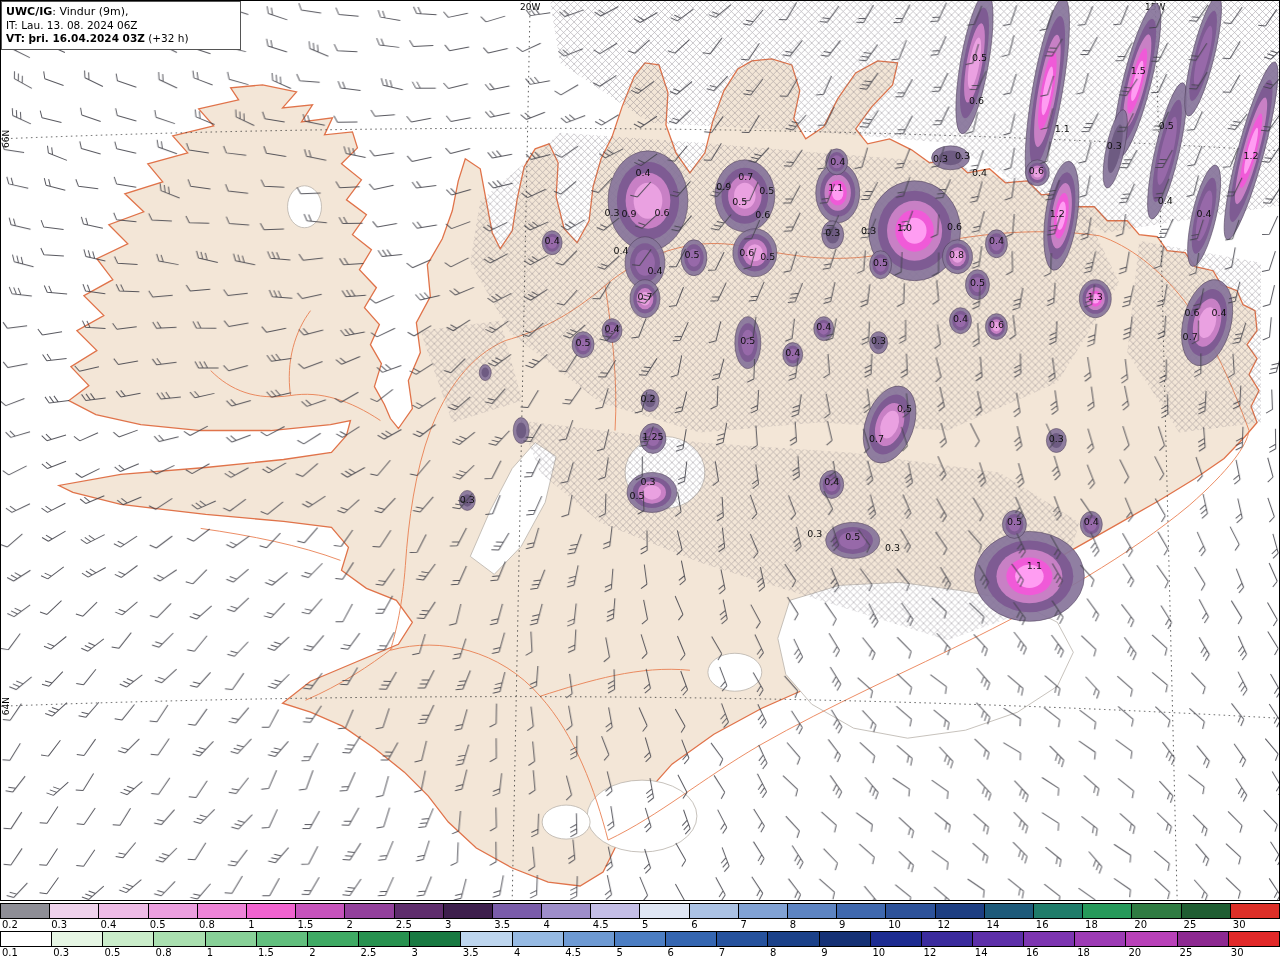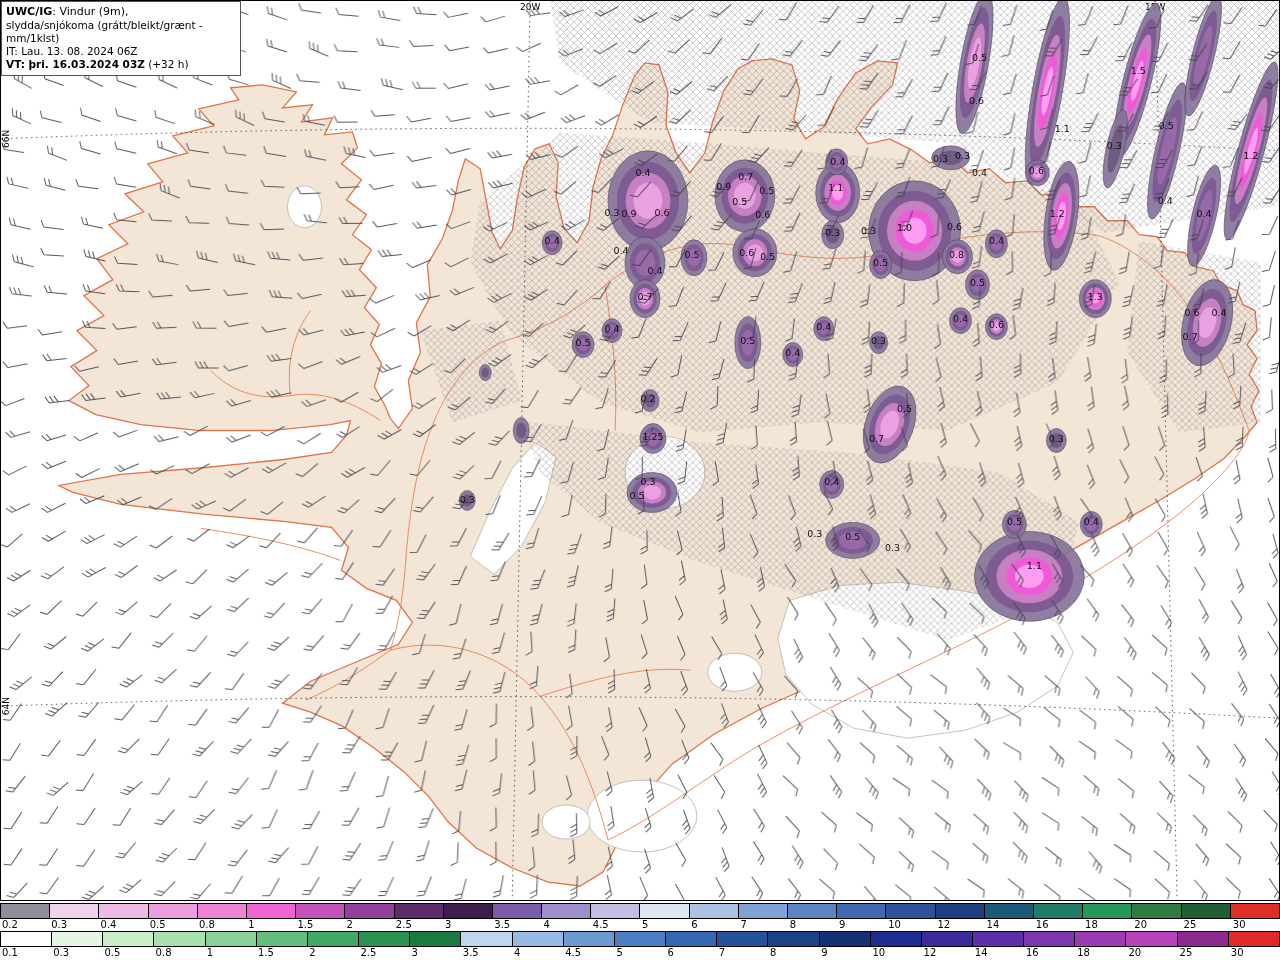--- a/index.html
+++ b/index.html
@@ -3033,23 +3033,22 @@
         <text x="853" y="540" font-size="9.5" fill="#101010" text-anchor="middle">0.5</text>
         <text x="893" y="551" font-size="9.5" fill="#101010" text-anchor="middle">0.3</text>
         <text x="1015" y="525" font-size="9.5" fill="#101010" text-anchor="middle">0.5</text>
         <text x="1092" y="525" font-size="9.5" fill="#101010" text-anchor="middle">0.4</text>
         <text x="1035" y="569" font-size="9.5" fill="#101010" text-anchor="middle">1.1</text>
       </g>
     </svg>
 
   <div class="title-box">
     <div class="t1"><b>UWC/IG</b><span>: Vindur (9m),</span></div>
-    <div>slydda/snjókoma (grátt/bleikt/grænt - mm/1klst)</div>
     <div>IT: Lau. 13. 08. 2024 06Z</div>
-    <div><b>VT: þri. 16.03.2024 03Z</b><span> (+32 h)</span></div>
+    <div><b>VT: þri. 16.04.2024 03Z</b><span> (+32 h)</span></div>
   </div>
 </div>
 
 <div class="legend">
   <div class="cbar" id="cbar-top">
       <div class="cbar-cell" style="background: rgb(142, 142, 150);"></div>
       <div class="cbar-cell" style="background: rgb(239, 210, 236);"></div>
       <div class="cbar-cell" style="background: rgb(238, 187, 230);"></div>
       <div class="cbar-cell" style="background: rgb(236, 159, 223);"></div>
       <div class="cbar-cell" style="background: rgb(238, 132, 216);"></div>

